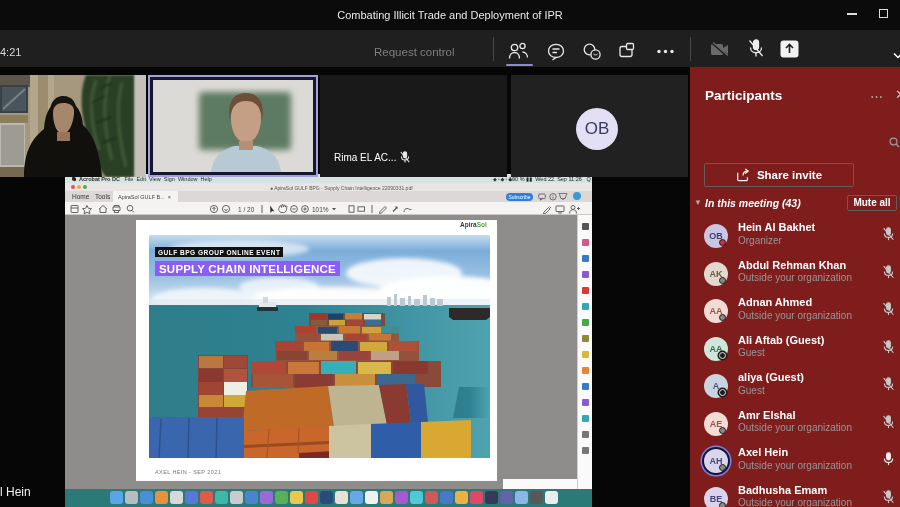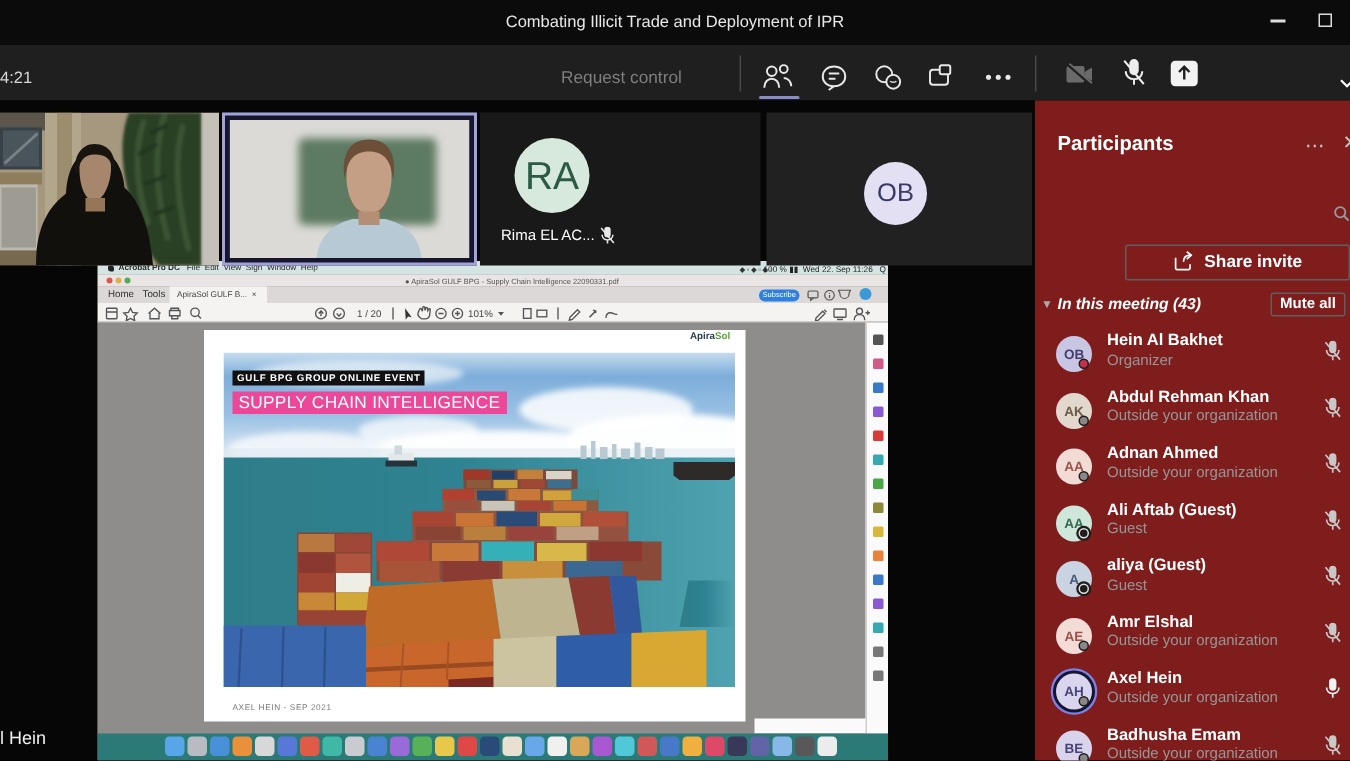--- a/index.html
+++ b/index.html
@@ -37,21 +37,21 @@
 #p39 { left:105px; top:19px; width:45px; height:45px; background:#474747; color:#fff; font-size:12px; font-weight:bold; }
 #ob { left:65px; top:33px; width:42px; height:42px; background:#e3e0f3; color:#3a3a68; font-size:17px; }
 #ralabel { left:14px; top:77px; color:#fff; font-size:10px; }
 
 
 #panel { left:690px; top:67px; width:210px; height:440px; background:#7f1d1d; }
 #panel h1 { left:15px; top:21px; font-size:13.5px; color:#fff; font-weight:bold; }
 #pdots { left:180px; top:22px; color:#c8c8c8; font-size:13px; letter-spacing:1px; }
 #px { left:205px; top:20px; color:#c8c8c8; font-size:13px; }
 #invite { left:14px; top:64px; width:186px; height:22px; background:#111110; border-radius:2px; color:#8f8e8d; font-size:11.5px; line-height:22px; padding-left:10px; }
-#shareinvite { left:14px; top:96px; width:150px; height:24px; border:1px solid #605e5c; border-radius:2px; color:#fff; font-size:11.5px; font-weight:bold; text-align:center; line-height:22px;margin-left:46px; }
+#shareinvite { left:14px; top:96px; width:150px; height:24px; border:1px solid #605e5c; border-radius:2px; color:#fff; font-size:11.5px; font-weight:bold; text-align:center; line-height:22px; }
 #inmeeting { left:15px; top:130px; color:#fff; font-size:10.5px; font-weight:bold;font-style:italic; }
 #chev { left:4px; top:131px; color:#aaa; font-size:8px; }
 #muteall { left:157px; top:128px; width:50px; height:16px; border:1px solid #605e5c; border-radius:2px; color:#fff; font-size:10px; font-weight:bold; text-align:center; line-height:14px; }
 .row { left:0; width:210px; height:37px; }
 .row .av { position:absolute; left:14px; top:7px; width:24px; height:24px; border-radius:50%; display:flex; align-items:center; justify-content:center; font-size:9px; font-weight:bold; }
 .row .nm { position:absolute; left:48px; top:4px; color:#fff; font-size:11px; font-weight:bold; white-space:nowrap; }
 .row .sb { position:absolute; left:48px; top:17.5px; color:#979695; font-size:10px; white-space:nowrap; }
 .row .mic { position:absolute; left:192px; top:10px; }
 .badge { position:absolute; left:29px; top:22px; width:7px; height:7px; border-radius:50%; border:1.5px solid #1e1d1c; }
 
@@ -63,21 +63,21 @@
 #acrotools { left:0; top:28px; width:527px; height:13px; background:#f5f3f2; border-bottom:1px solid #cccac9; }
 #content { left:0; top:41px; width:527px; height:274px; background:#8e8d8c; }
 #page { left:71px; top:5px; width:361px; height:261px; background:#fff; }
 #sidebar { left:512px; top:41px; width:15px; height:274px; background:#fbfafa; border-left:1px solid #d0cecd; }
 #dock { left:0; top:315px; width:527px; height:18px; background:#2c7a77; }
 .dockicon { position:absolute; top:2px; width:13px; height:13px; border-radius:3px; }
 
 
 #logo { left:324px; top:1px; font-size:6.5px; font-weight:bold; color:#2a3a52; }
 #box1 { left:19px; top:27px; background:#111; color:#fff; font-size:6.5px; font-weight:bold; padding:1.5px 3px; letter-spacing:0.5px; }
-#box2 { left:19px; top:41px; background:#ec4899; color:#fff; font-size:11.5px; font-weight:normal; padding:1.5px 4px; letter-spacing:0.2px; }
+#box2 { left:19px; top:41px; background:#8b5cf6; color:#fff; font-size:11.5px; font-weight:bold; padding:1.5px 4px; letter-spacing:0.2px; }
 #axel { left:19px; top:249px; font-size:5.5px; color:#777; letter-spacing:0.4px; }
 </style>
 </head>
 <body>
 
 <div id="titlebar" class="abs">
   <div class="title abs">Combating Illicit Trade and Deployment of IPR</div>
   <div class="winbtn abs" style="left:847px;top:13px;width:10px;height:1.5px;background:#ddd;"></div>
   <div class="winbtn abs" style="left:879px;top:9px;width:9px;height:9px;border:1.5px solid #ddd;"></div>
 </div>
@@ -440,21 +440,20 @@
 
       <path d="M58 92 C60 76 70 69 82 66 L104 66 C116 69 126 76 128 92 Z" fill="#b7c9d5"></path>
       <path d="M78 38 C78 23 85 17 93 17 C101 17 108 23 108 38 C108 53 101 63 93 63 C85 63 78 53 78 38 Z" fill="#c59f85"></path>
       <path d="M77 40 C74 23 80 13 93 13 C106 13 112 23 109 40 C108 27 103 21 93 21 C83 21 78 27 77 40 Z" fill="#6b4f39"></path>
       <path d="M80 50 C82 61 88 65 93 65 C98 65 104 61 106 50 C104 59 99 62 93 62 C87 62 82 59 80 50 Z" fill="#8a6a50"></path>
       <rect x="86" y="61" width="14" height="9" fill="#b58f75"></rect>
     </svg>
   </div>
     </div>
   <div id="tile3" class="tile abs">
-    <div id="ra" class="avcirc abs">RA</div>
     <div id="ralabel" class="abs">Rima EL AC...</div>
     <svg class="abs" style="left:79px;top:76px;" width="12" height="13" viewBox="0 0 16 20">
         <g stroke="#e8e8e8" fill="none" stroke-width="1.6">
           <rect x="5.5" y="1" width="5" height="9.5" rx="2.5" fill="#e8e8e8"></rect>
           <path d="M2.5 8.5 c0 7 11 7 11 0"></path>
           <line x1="8" y1="14" x2="8" y2="17.5"></line>
           <line x1="1.5" y1="1.5" x2="14.5" y2="17"></line>
         </g>
       </svg>
   </div>

